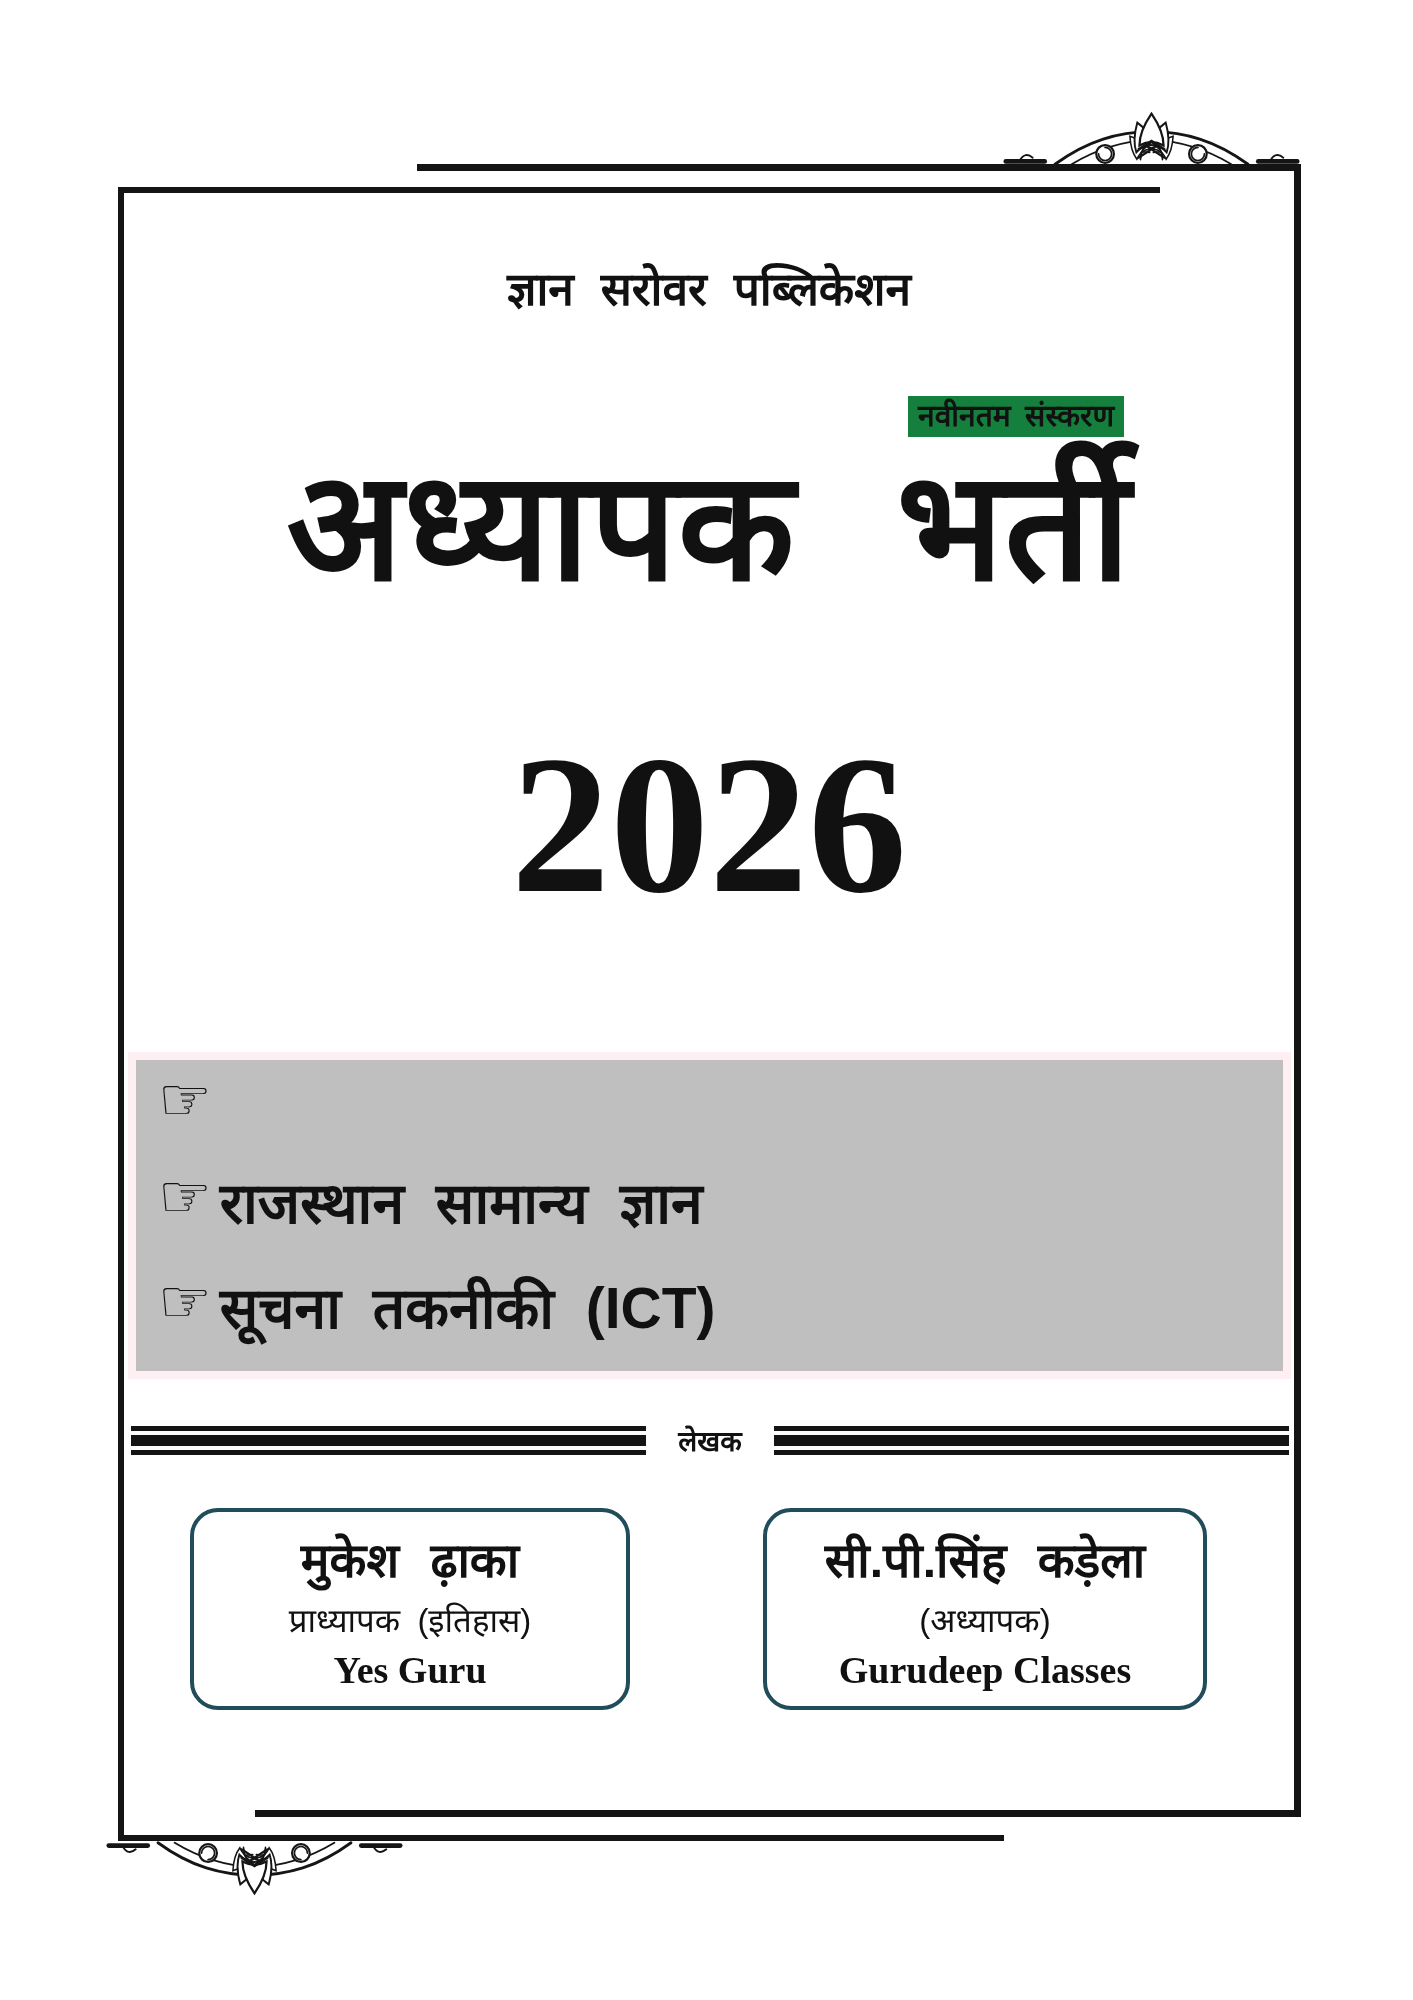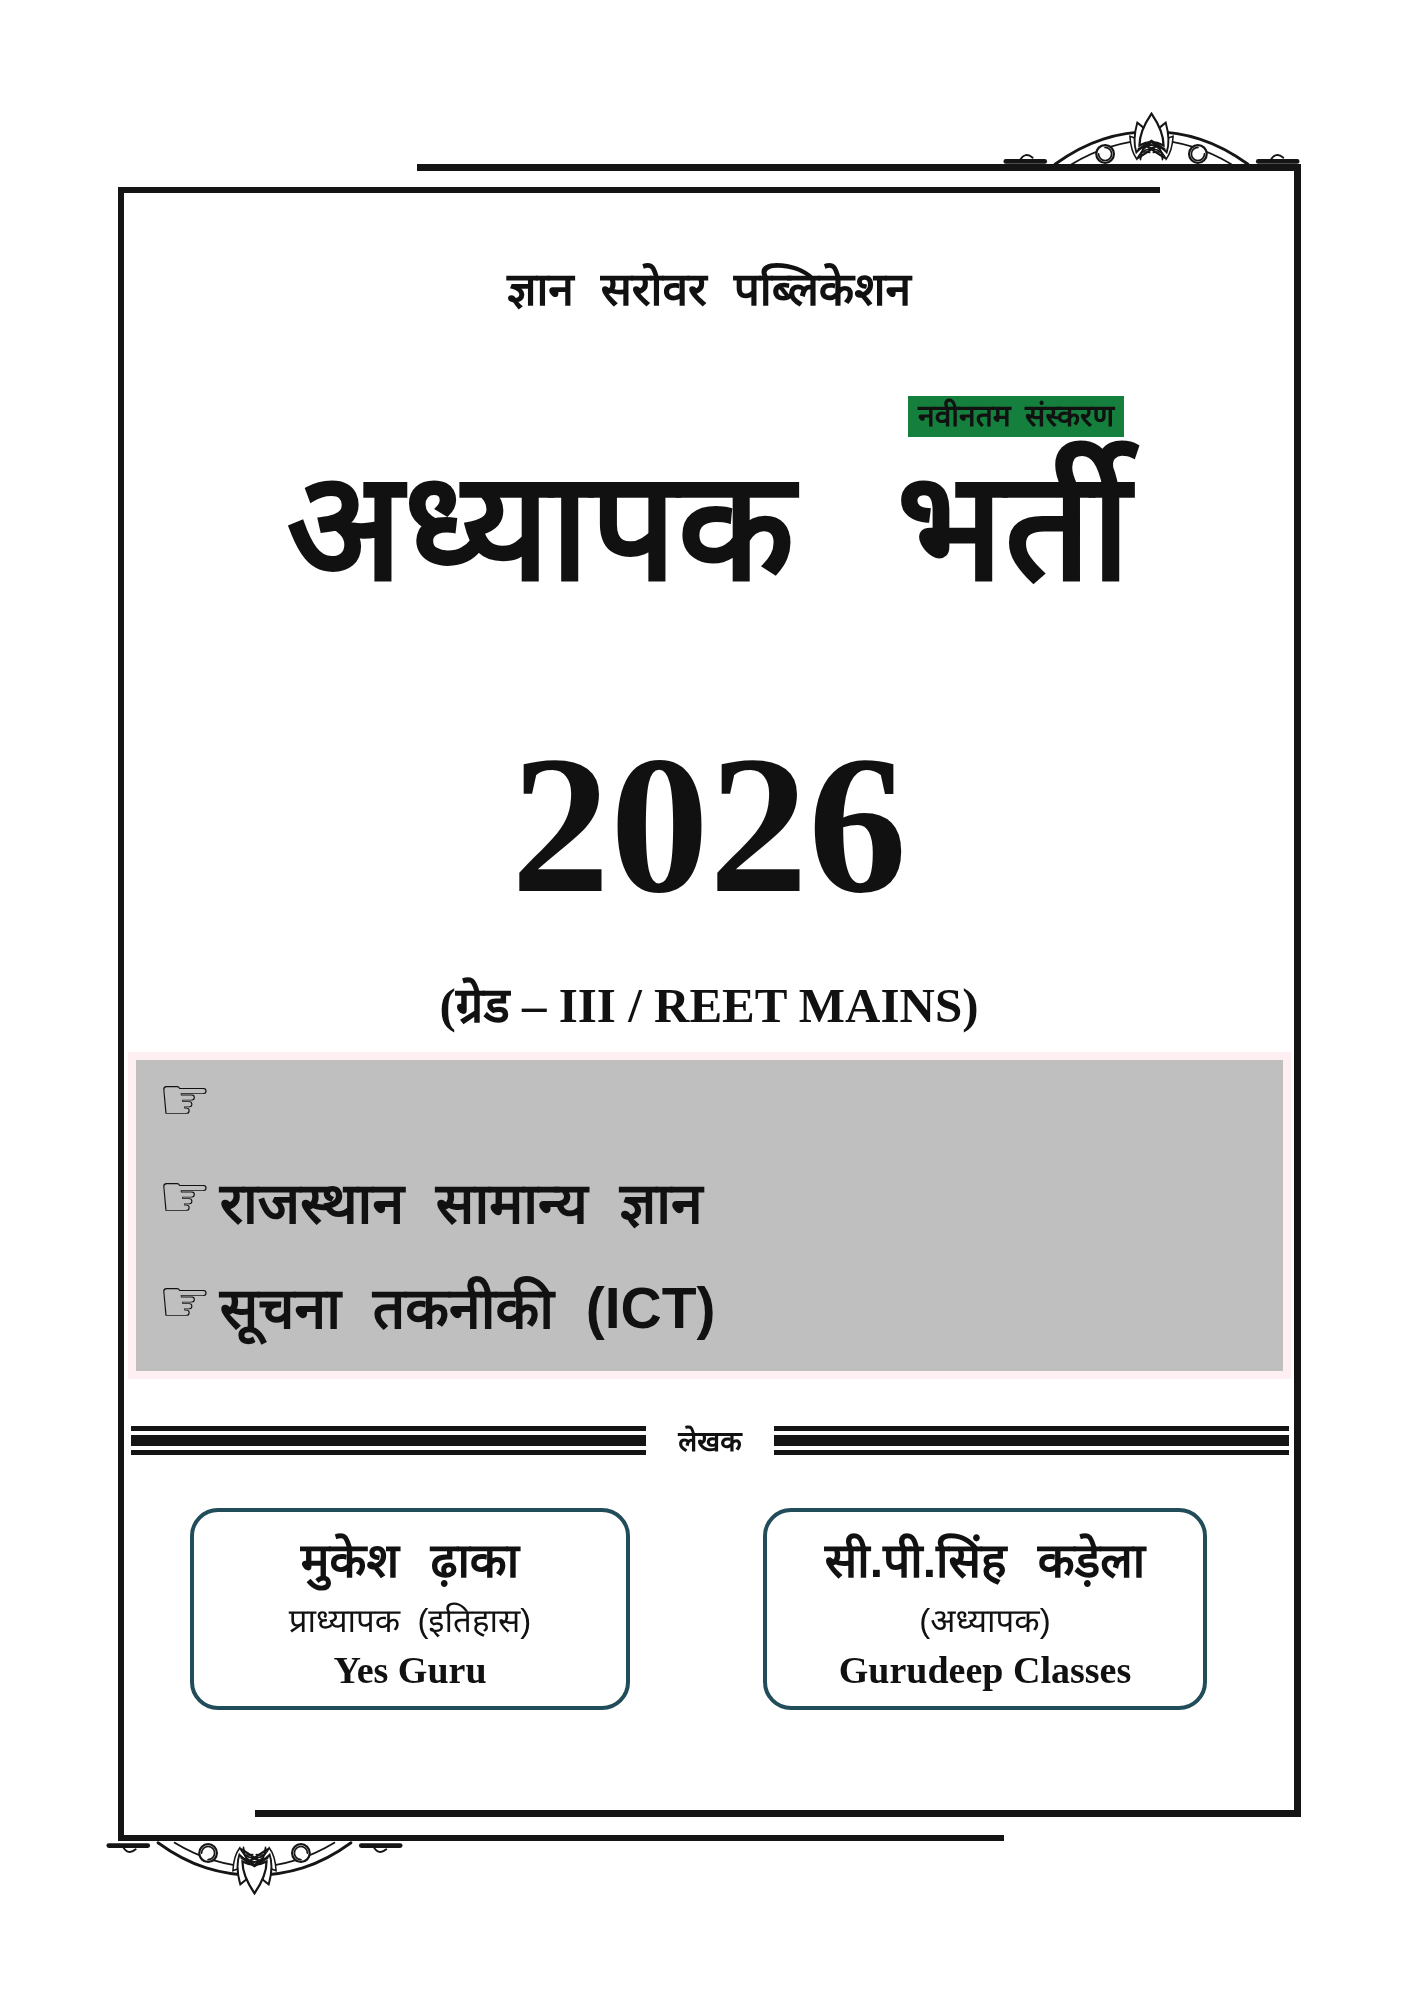--- a/index.html
+++ b/index.html
@@ -125,21 +125,20 @@
   </svg>
 
   <div class="centered publisher">ज्ञान सरोवर पब्लिकेशन</div>
 
   <div class="badge">नवीनतम संस्करण</div>
 
   <div class="centered main-title">अध्यापक भर्ती</div>
 
   <div class="centered year">2026</div>
 
-  <div class="centered subtitle">(ग्रेड – III / REET MAINS)</div>
 
   <div class="syllabus-wrap">
     <div class="syllabus">
       <div class="syl-item">
         <span class="syl-icon">☞</span>
       </div>
       <div class="syl-item">
         <span class="syl-icon">☞</span>
         <span class="syl-label">राजस्थान सामान्य ज्ञान</span>
       </div>

